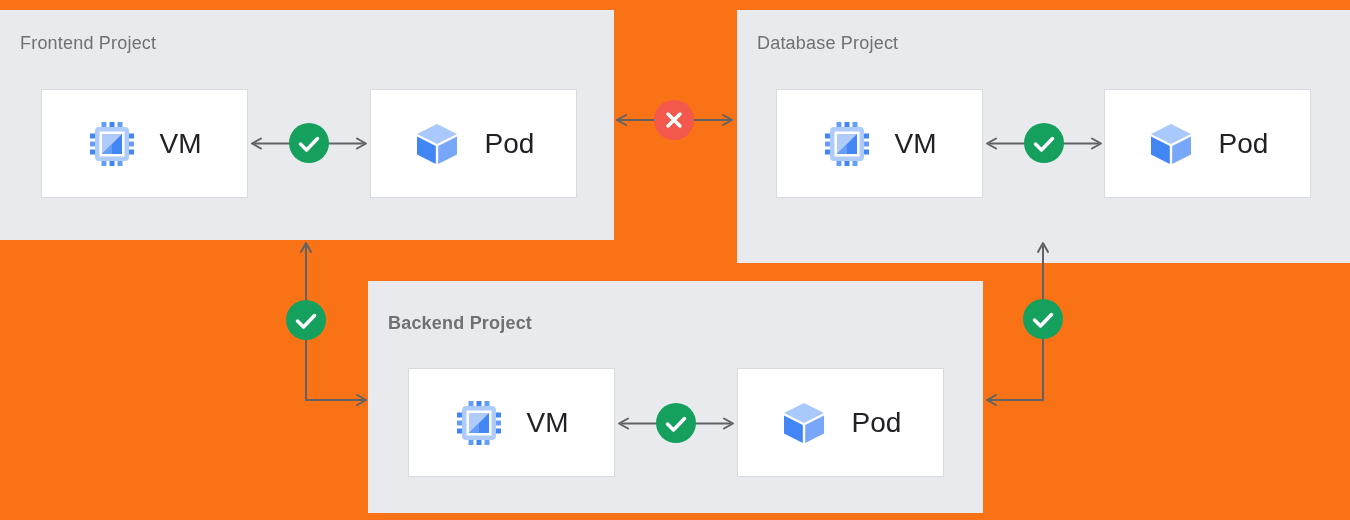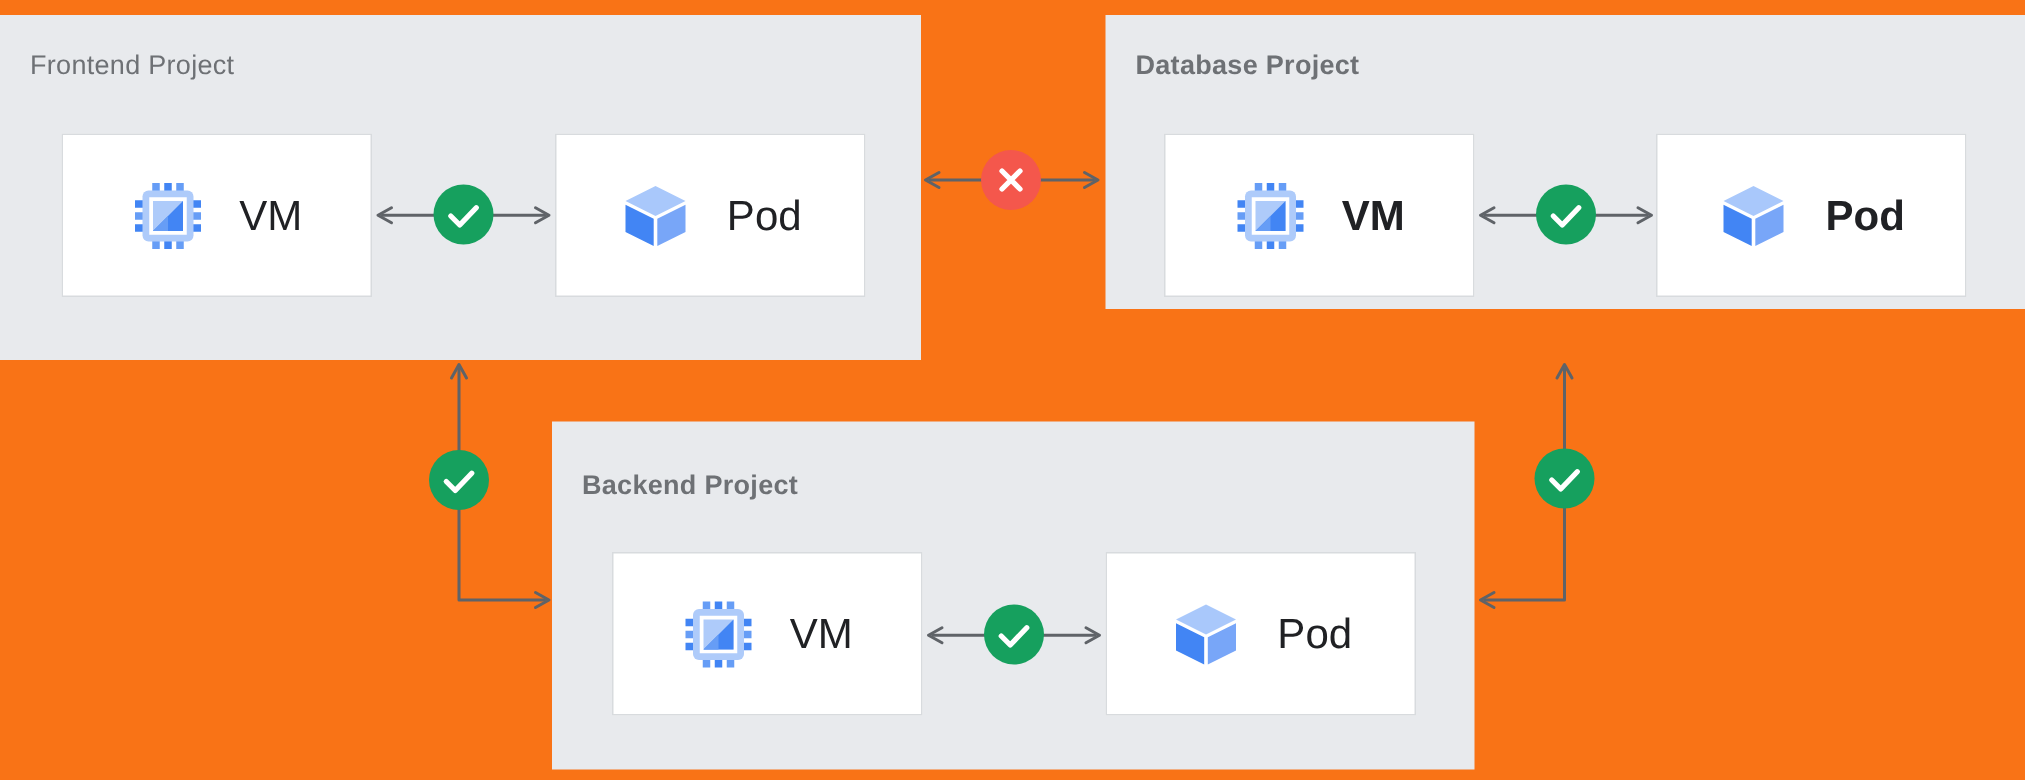--- a/index.html
+++ b/index.html
@@ -14,21 +14,21 @@
     height: 520px;
     background: #f97316;
     overflow: hidden;
     padding-left: 43px;
   }
   .panel {
     position: absolute;
     background: #e8eaed;
   }
   #panel-frontend { left: 0px;   top: 10px;  width: 614px; height: 230px; }
-  #panel-database { left: 737px; top: 10px;  width: 613px; height: 196px; font-weight: bold; }
+  #panel-database { left: 737px; top: 10px;  width: 613px; height: 253px; }
   #panel-backend  { left: 368px; top: 281px; width: 615px; height: 232px; }
   .panel-title {
     position: absolute;
     left: 20px;
     font-size: 18px;
     color: #6e7175;
     letter-spacing: 0.2px;
     white-space: nowrap;
   }
   #panel-frontend .panel-title, #panel-database .panel-title { top: 23px; }

